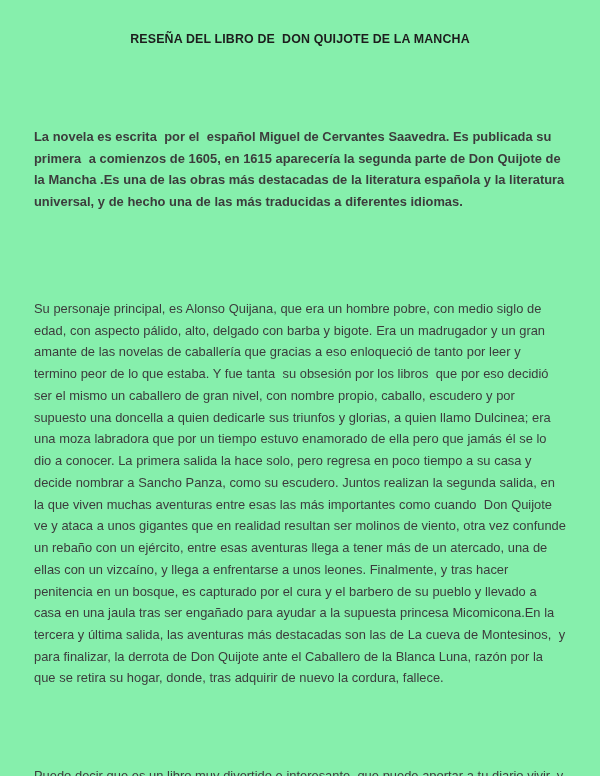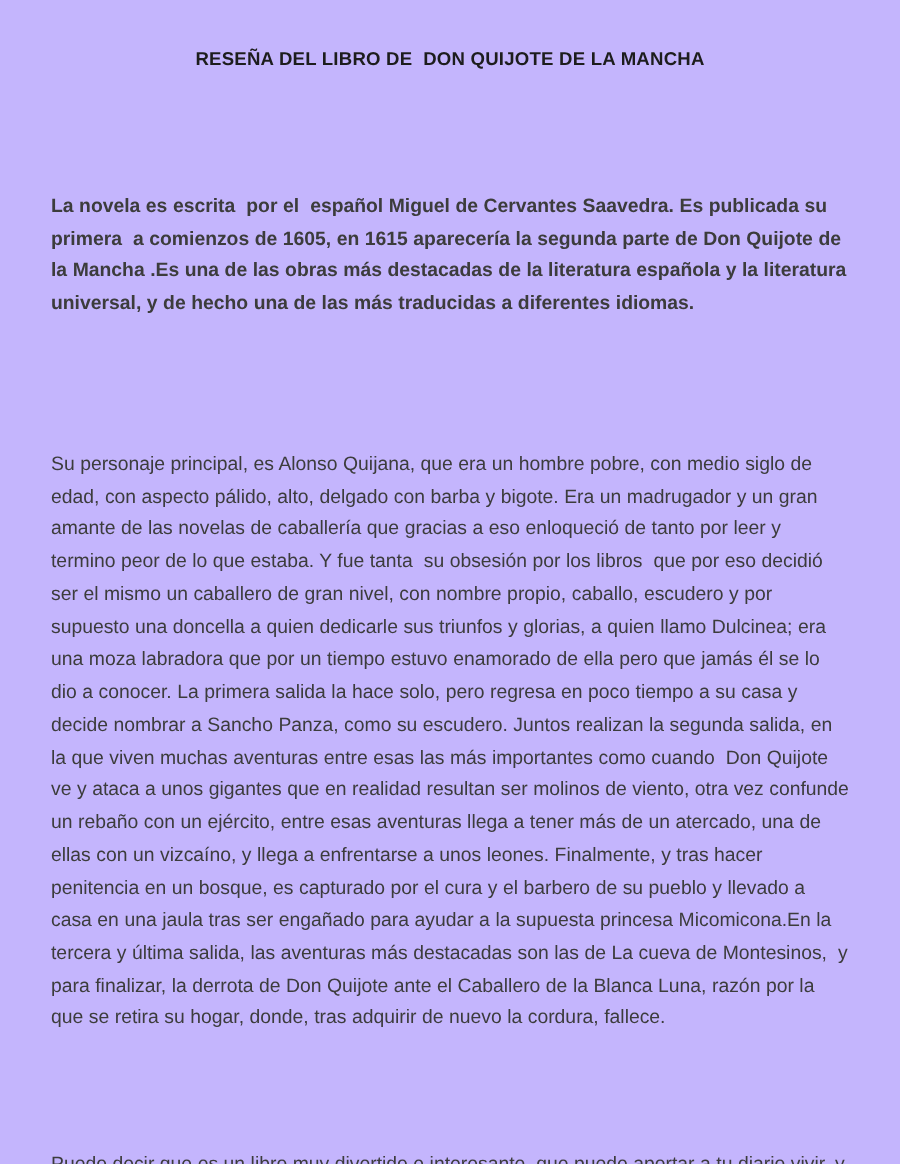--- a/index.html
+++ b/index.html
@@ -14,21 +14,21 @@
     font-family: "Liberation Sans", sans-serif;
     color: #3c3c3c;
     -webkit-font-smoothing: antialiased;
     overflow: hidden;
   }
   .page {
     box-sizing: border-box;
     width: 600px;
     height: 776px;
     padding: 30px 34px 0 34px;
-    background: #c4b5fd;
+    background: #86efac;
   }
   .doc-title {
     margin: 0 0 12px 0;
     padding: 0;
     font-size: 12.4px;
     font-weight: bold;
     color: #1d1d1d;
     text-align: center;
     letter-spacing: 0.15px;
     white-space: pre;

